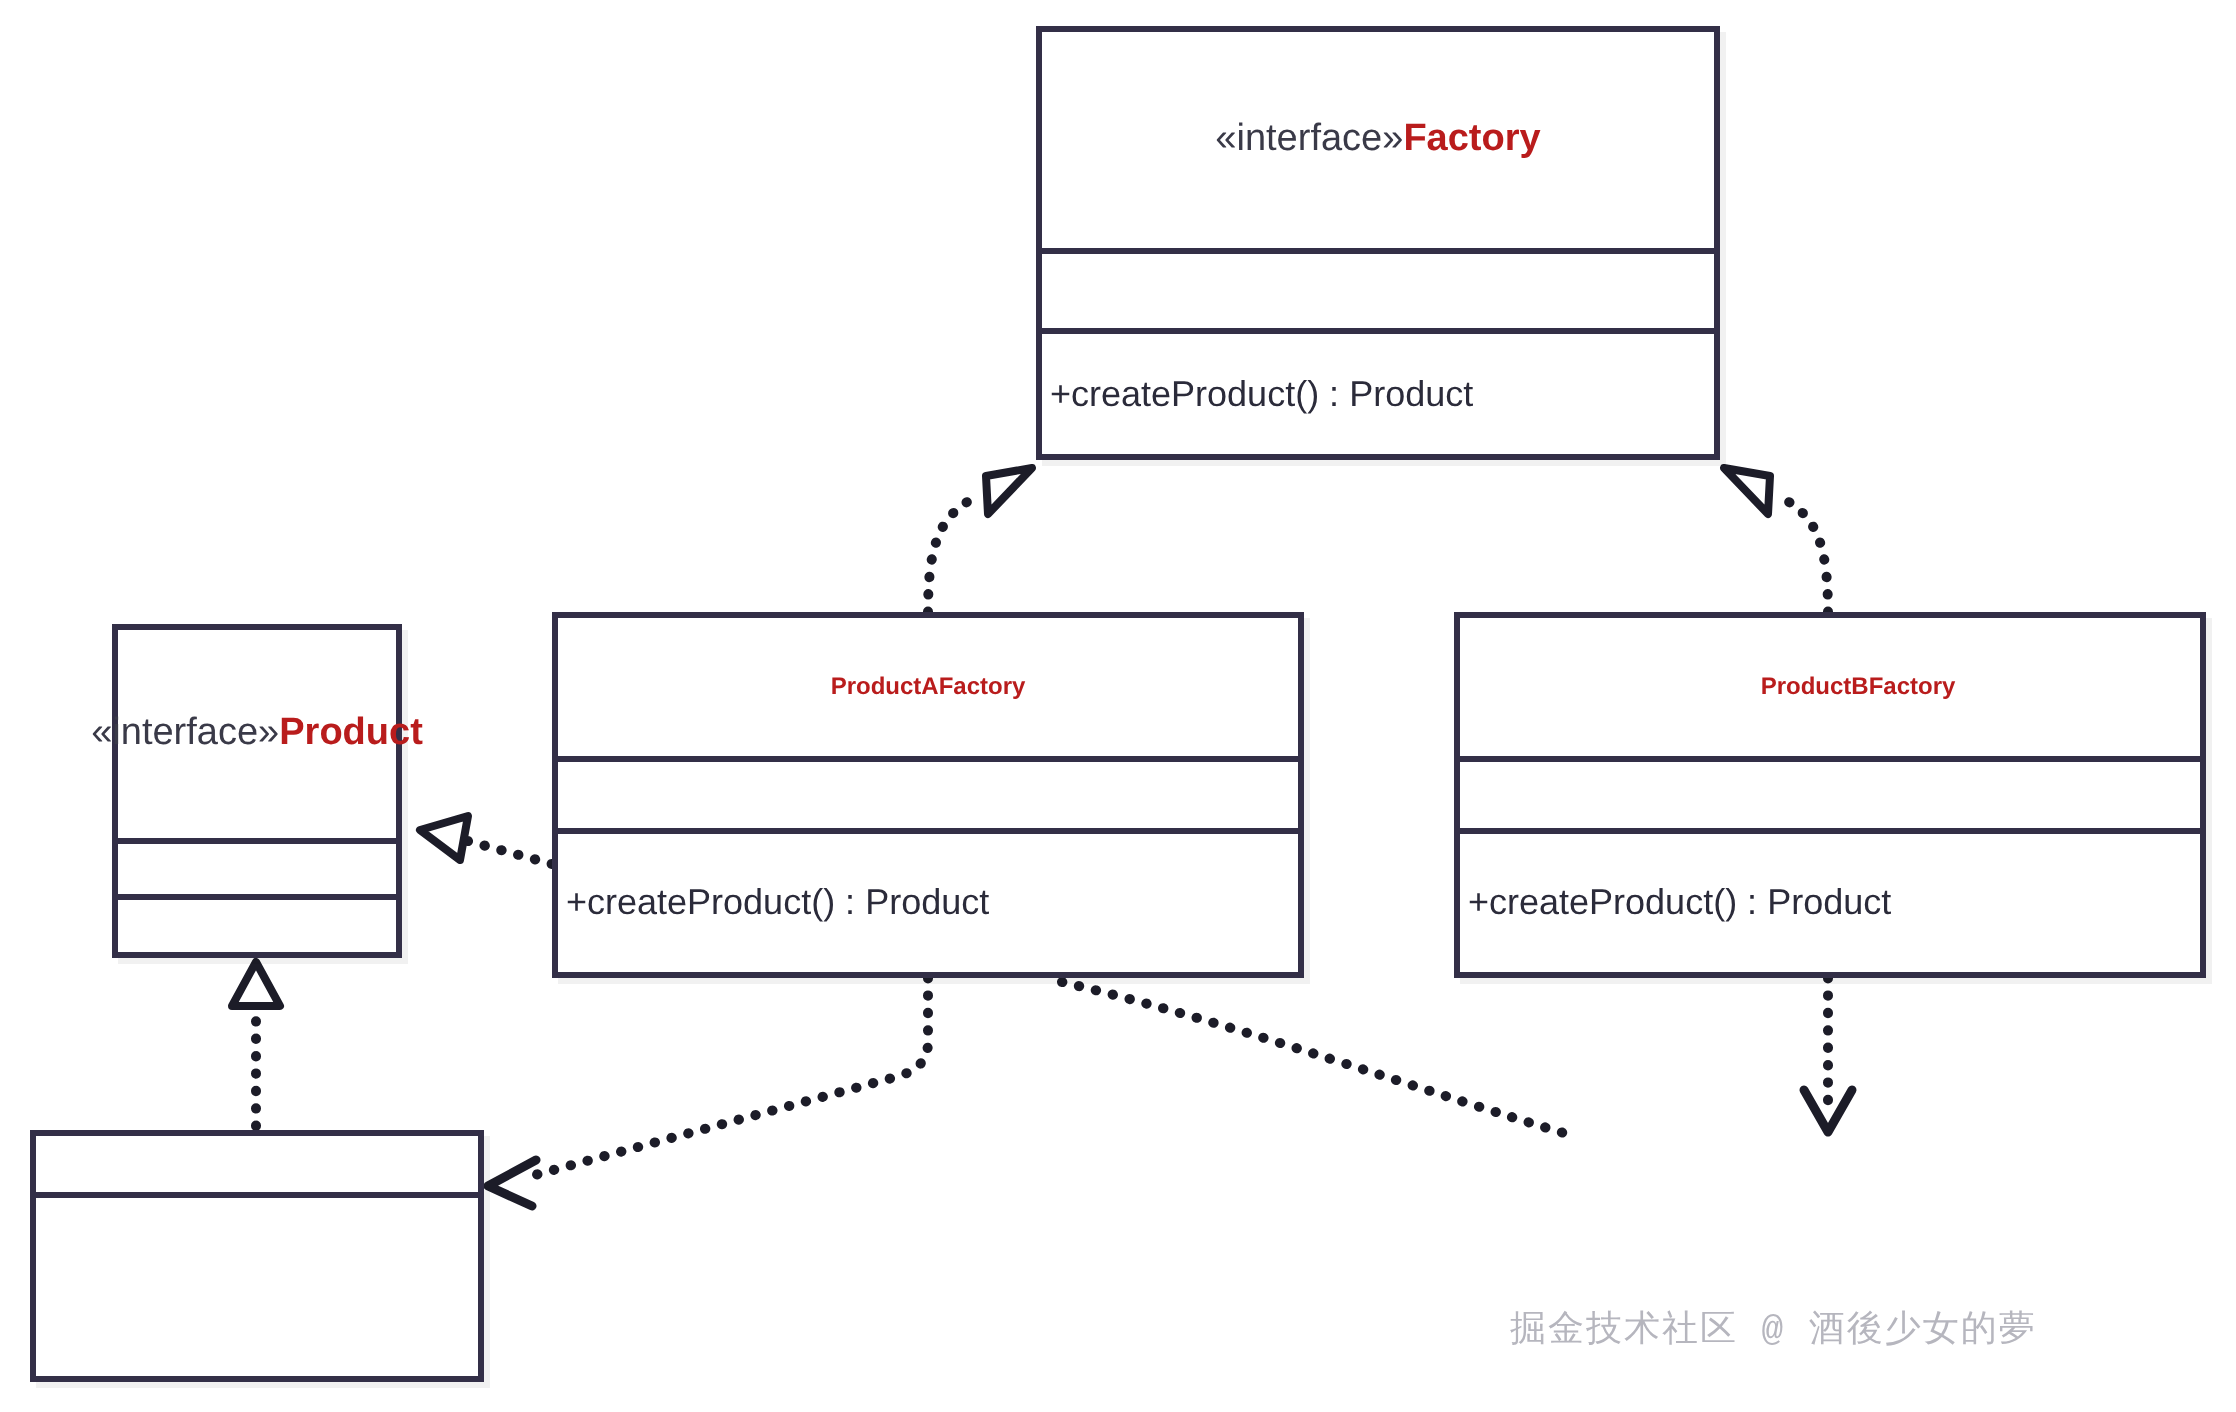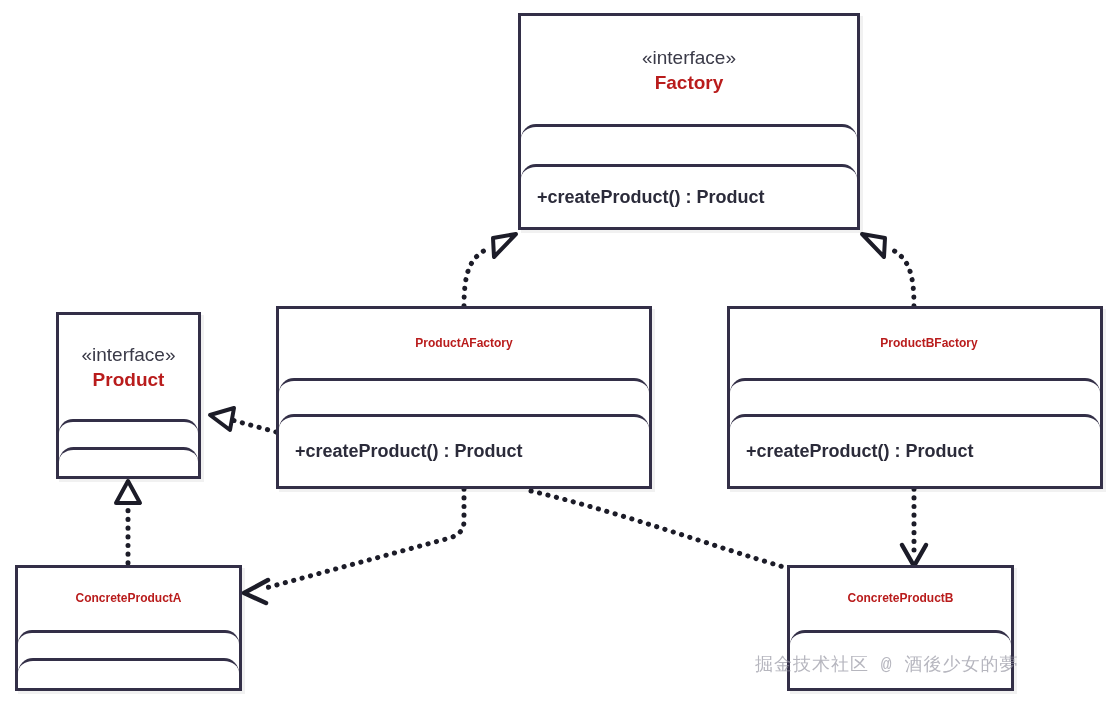--- a/index.html
+++ b/index.html
@@ -30,51 +30,50 @@
     position: absolute;
     box-sizing: border-box;
     background: #ffffff;
     border: 3px solid #332f47;
     z-index: 2;
     box-shadow: 3px 3px 0 rgba(0,0,0,0.055);
   }
   .compartment {
     box-sizing: border-box;
     display: flex;
-    flex-direction: column;
+    flex-direction: row;
     align-items: center;
     justify-content: center;
     text-align: center;
     color: #2b2b3a;
-    border-radius: 15px;
   }
   .compartment + .compartment {
     border-top: 3px solid #332f47;
   }
   .head {
     line-height: 1.32;
   }
   .stereotype {
     font-size: 19px;
     font-weight: 400;
     color: #3a3a48;
   }
   .cname {
     font-size: 19px;
     font-weight: bold;
     color: #b91c1c;
   }
   .cname.lg { font-size: 12px; }
   .member {
     font-size: 18px;
-    font-weight: 700;
+    font-weight: 400;
     color: #2b2b3a;
     width: 100%;
     text-align: left;
-    padding-left: 16px;
+    padding-left: 4px;
     box-sizing: border-box;
   }
   .empty { }
 
   .watermark {
     position: absolute;
     z-index: 3;
     font-family: Liberation Mono, monospace;
     font-size: 18px;
     color: #9a9aa6;
@@ -170,35 +169,24 @@
     </div>
     <div class="compartment empty" style="height:36px;">
       <div class="member"></div>
     </div>
     <div class="compartment" style="height:72px;">
       <div class="member">+createProduct() : Product</div>
     </div>
   </div>
 
   <div class="uml-class" style="left:15px; top:565px; width:227px; height:126px;">
-    <div class="compartment head" style="height:62px;">
-      <div class="cname lg">ConcreteProductA</div>
-    </div>
     <div class="compartment empty" style="height:28px;">
       <div class="member"></div>
     </div>
     <div class="compartment empty" style="height:30px;">
       <div class="member"></div>
     </div>
   </div>
 
-  <div class="uml-class" style="left:787px; top:565px; width:227px; height:126px;">
-    <div class="compartment head" style="height:62px;">
-      <div class="cname lg">ConcreteProductB</div>
-    </div>
-    <div class="compartment empty" style="height:61px;">
-      <div class="member"></div>
-    </div>
-  </div>
 
   <div class="watermark" style="left:755px; top:652px;">掘金技术社区 @ 酒後少女的夢</div>
 
 </div>
 
 </body></html>

